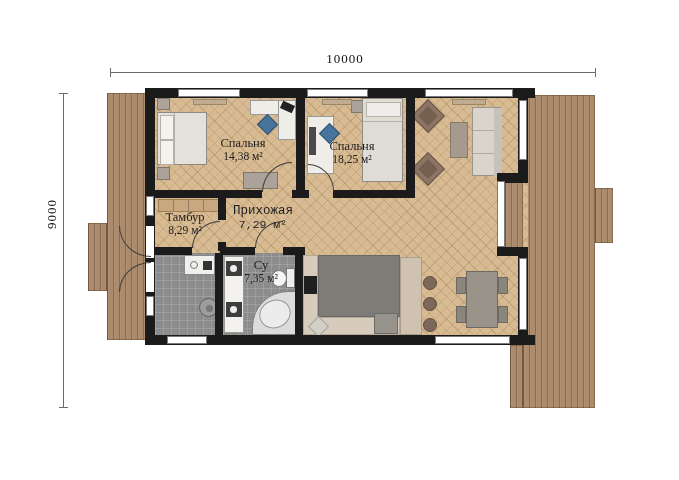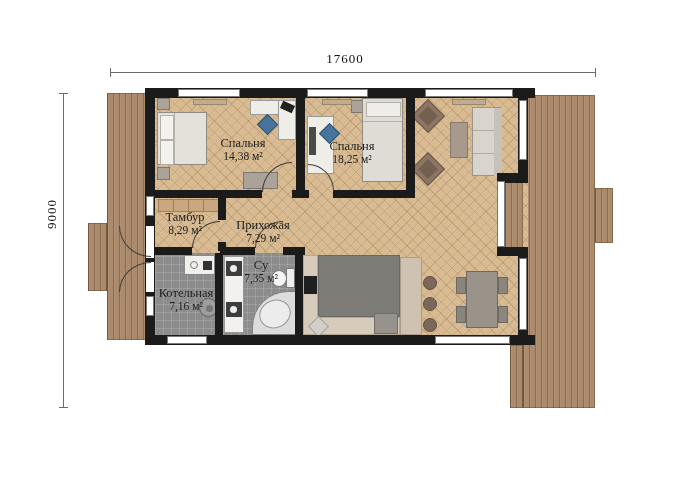--- a/index.html
+++ b/index.html
@@ -52,21 +52,21 @@
   .stool{background:#7b685a;border:1px solid #5d4d41;border-radius:50%;}
 </style>
 </head>
 <body>
 
 <div class="stage">
 
   <div class="abs dimline" style="left:110px;top:72px;width:486px;height:1px;"></div>
   <div class="abs dimline" style="left:110px;top:68px;width:1px;height:9px;"></div>
   <div class="abs dimline" style="left:595px;top:68px;width:1px;height:9px;"></div>
-  <div class="abs dimlabel" style="left:345px;top:59px;">17600</div>
+  <div class="abs dimlabel" style="left:345px;top:59px;">10000</div>
 
   <div class="abs dimline" style="left:63px;top:93px;width:1px;height:315px;"></div>
   <div class="abs dimline" style="left:59px;top:93px;width:9px;height:1px;"></div>
   <div class="abs dimline" style="left:59px;top:407px;width:9px;height:1px;"></div>
   <div class="abs dimlabel vert" style="left:52px;top:214px;">9000</div>
 
   <div class="abs deck" style="left:107px;top:93px;width:43px;height:247px;"></div>
   <div class="abs deck" style="left:88px;top:223px;width:19px;height:68px;"></div>
   <div class="abs deck" style="left:523px;top:95px;width:72px;height:313px;"></div>
   <div class="abs deck over" style="left:505px;top:181px;width:18px;height:68px;"></div>
@@ -201,26 +201,22 @@
     <div class="ar">14,38 м²</div>
   </div>
   <div class="roomlabel" style="left:352px;top:153px;">
     <div class="nm">Спальня</div>
     <div class="ar">18,25 м²</div>
   </div>
   <div class="roomlabel" style="left:185px;top:224px;">
     <div class="nm">Тамбур</div>
     <div class="ar">8,29 м²</div>
   </div>
-  <div class="roomlabel" style="left:263px;top:232px;">
+  <div class="roomlabel" style="left:263px;top:218px;font-family:Liberation Mono, monospace;">
     <div class="nm">Прихожая</div>
     <div class="ar">7,29 м²</div>
-  </div>
-  <div class="roomlabel" style="left:186px;top:300px;">
-    <div class="nm">Котельная</div>
-    <div class="ar">7,16 м²</div>
   </div>
   <div class="roomlabel" style="left:261px;top:272px;">
     <div class="nm">Су</div>
     <div class="ar">7,35 м²</div>
   </div>
 
 </div>
 
 </body></html>

